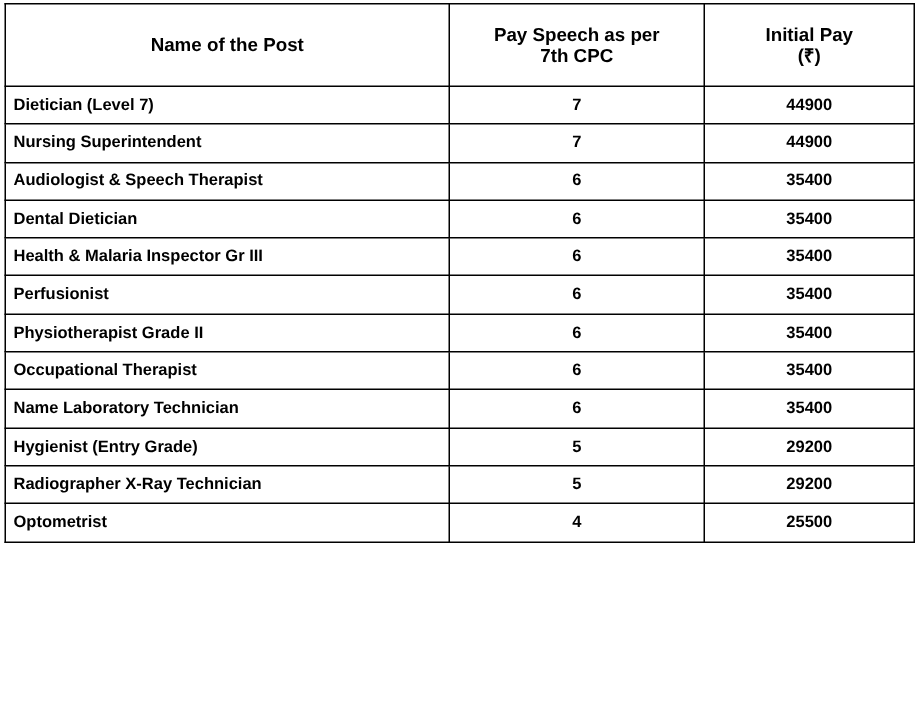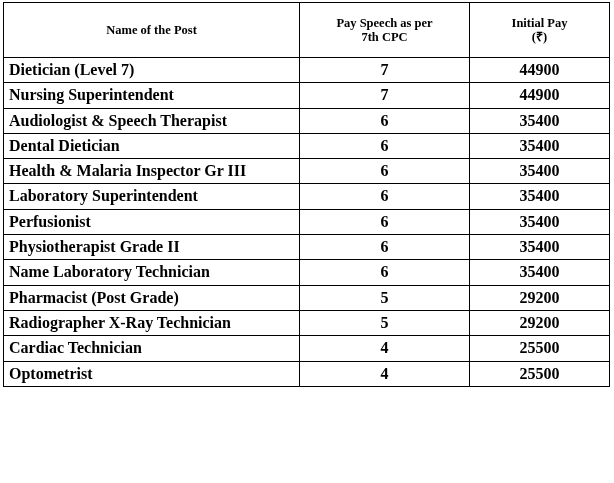--- a/index.html
+++ b/index.html
@@ -12,31 +12,30 @@
     height: 483px;
     font-family: "Liberation Sans", sans-serif;
     color: #000000;
     overflow: hidden;
   }
   .table-wrap {
     width: 614px;
     height: 483px;
     box-sizing: border-box;
     padding: 2px 3px 3px 3px;
-    font-family: Liberation Serif, serif;
   }
   table.pay-table {
     border-collapse: collapse;
     width: 606px;
     table-layout: fixed;
   }
   table.pay-table th,
   table.pay-table td {
     border: 1px solid #000000;
-    font-size: 16px;
+    font-size: 11px;
     font-weight: bold;
     line-height: 1.15;
     padding: 2px 4px;
   }
   table.pay-table thead th {
     text-align: center;
     vertical-align: middle;
     height: 48px;
     padding: 3px 4px;
     font-size: 12.5px;
@@ -99,53 +98,48 @@
           <td class="post">Dental Dietician</td>
           <td class="level">6</td>
           <td class="pay">35400</td>
         </tr>
         <tr>
           <td class="post">Health &amp; Malaria Inspector Gr III</td>
           <td class="level">6</td>
           <td class="pay">35400</td>
         </tr>
         <tr>
-          <td class="post">Laboratory Superintendent</td>
-          <td class="level">6</td>
-          <td class="pay">35400</td>
-        </tr>
-        <tr>
           <td class="post">Perfusionist</td>
           <td class="level">6</td>
           <td class="pay">35400</td>
         </tr>
         <tr>
           <td class="post">Physiotherapist Grade II</td>
           <td class="level">6</td>
           <td class="pay">35400</td>
         </tr>
         <tr>
+          <td class="post">Occupational Therapist</td>
+          <td class="level">6</td>
+          <td class="pay">35400</td>
+        </tr>
+        <tr>
           <td class="post">Name Laboratory Technician</td>
           <td class="level">6</td>
           <td class="pay">35400</td>
         </tr>
         <tr>
-          <td class="post">Pharmacist (Post Grade)</td>
+          <td class="post">Hygienist (Entry Grade)</td>
           <td class="level">5</td>
           <td class="pay">29200</td>
         </tr>
         <tr>
           <td class="post">Radiographer X-Ray Technician</td>
           <td class="level">5</td>
           <td class="pay">29200</td>
-        </tr>
-        <tr>
-          <td class="post">Cardiac Technician</td>
-          <td class="level">4</td>
-          <td class="pay">25500</td>
         </tr>
         <tr>
           <td class="post">Optometrist</td>
           <td class="level">4</td>
           <td class="pay">25500</td>
         </tr>
       </tbody>
   </table>
 </div>
 

